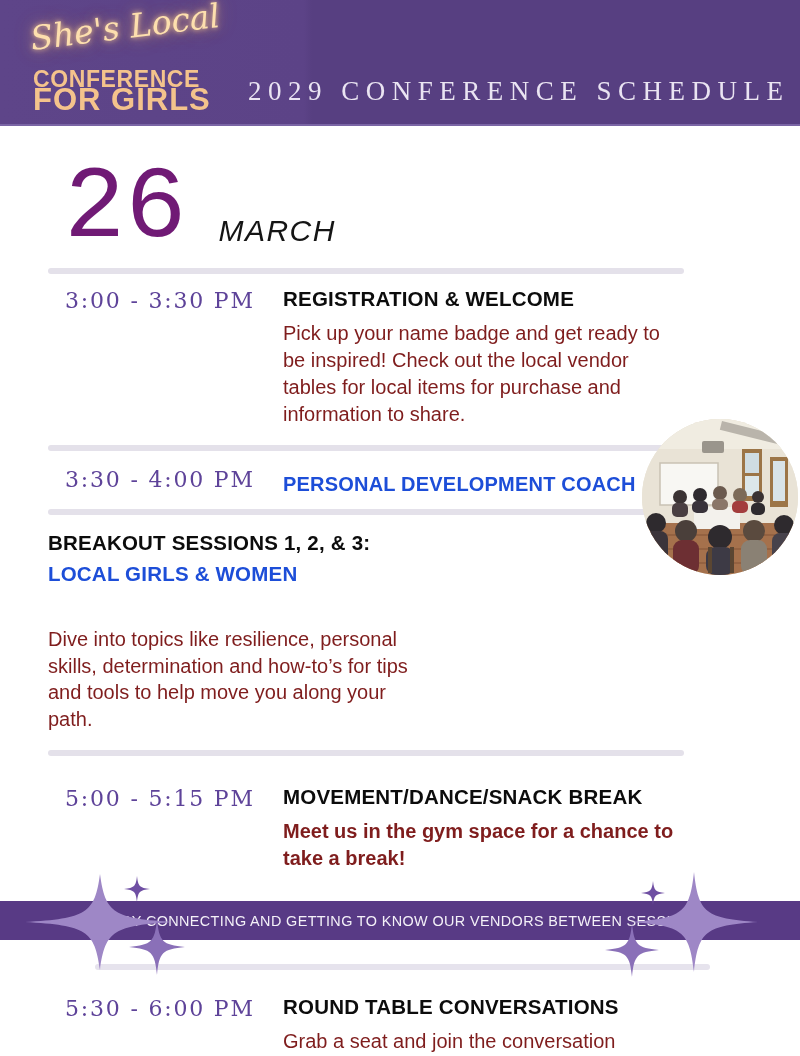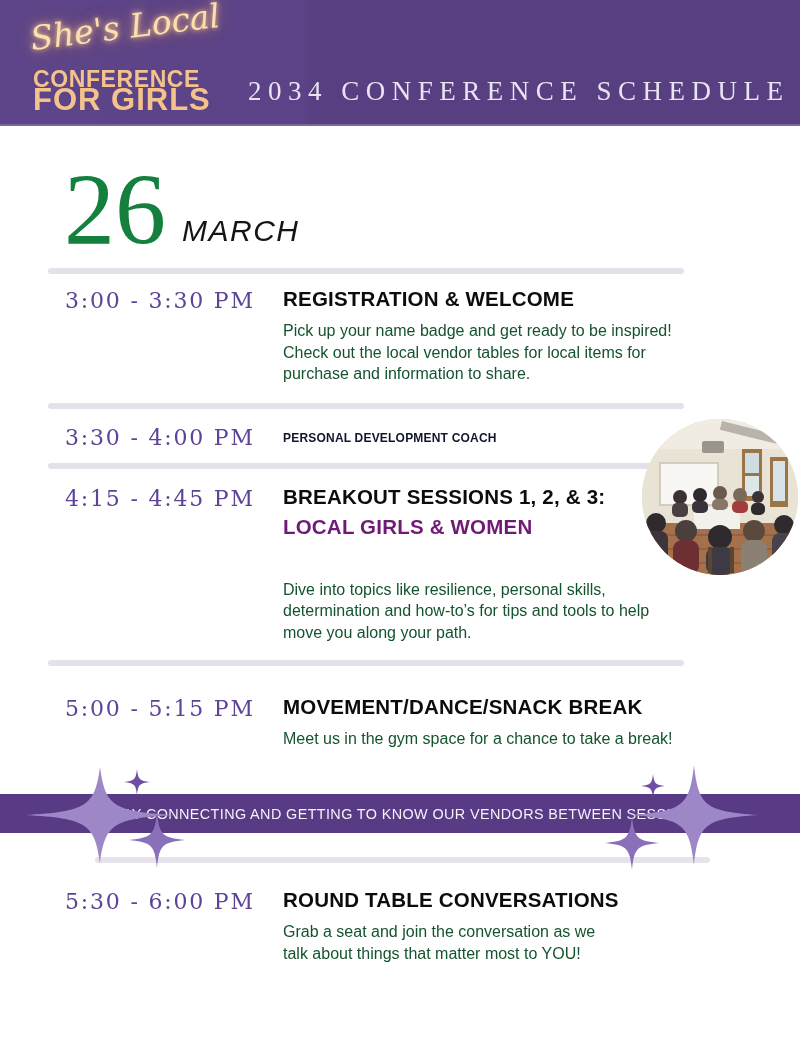--- a/index.html
+++ b/index.html
@@ -43,26 +43,26 @@
     font-family: "Liberation Serif", serif;
     font-size: 27px; letter-spacing: 6.5px; color: #eae4f2; white-space: nowrap;
   }
 
   
   .date-block {
     display: flex; align-items: flex-end;
     padding: 22px 0 0 64px; height: 126px;
   }
   .date-day {
-    font-family: Liberation Serif, serif;
-    font-size: 102px; line-height: 0.82; color: #15803d;
+    font-family: Liberation Mono, monospace;
+    font-size: 102px; line-height: 0.82; color: #701a75;
   }
   .date-month {
     font-style: italic; font-size: 30px; letter-spacing: 1.5px;
-    color: #151515; margin: 0 0 4px 16px; text-align: center;
+    color: #151515; margin: 0 0 4px 32px; text-align: center;
   }
 
   
   .main { padding: 0 116px 0 48px; }
   .divider { height: 6px; background: #e4e1ea; border-radius: 3px; }
   .d1 { margin-top: 16px; }
   .d2 { margin-top: 18px; }
   .d3 { margin-top: 13px; }
   .d4 { margin-top: 17px; }
 
@@ -77,34 +77,34 @@
     font-family: "DejaVu Serif", serif;
     font-size: 22px; letter-spacing: 1.8px; color: #5e4399;
     padding-top: 1px; white-space: nowrap;
   }
   .content { flex: 1; }
   .item-title {
     font-size: 20.5px; font-weight: 700; color: #0c0c0c;
     letter-spacing: 0.2px; line-height: 1.18;
   }
   .item-title2 {
-    font-size: 20.5px; font-weight: 700; color: #701a75;
+    font-size: 20.5px; font-weight: 700; color: #1d4ed8;
     letter-spacing: 0.2px; line-height: 1.18; margin-top: 6px;
   }
   .item-subtitle {
-    font-size: 12px; font-weight: 700; color: #0f172a;
+    font-size: 20px; font-weight: 700; color: #1d4ed8;
     letter-spacing: 0.2px; margin-top: 7px;
   }
   .item-desc {
-    font-size: 16px; color: #14532d; line-height: 1.34; margin-top: 9px;
+    font-size: 20px; color: #7f1d1d; line-height: 1.34; margin-top: 9px;
   }
   .w460 { max-width: 462px; }
   .w345 { max-width: 348px; }
   .w370 { max-width: 372px; margin-top: 40px; }
-  .w520 { max-width: 520px; }
+  .w520 { max-width: 520px; font-weight: bold; }
   .w335 { max-width: 338px; }
 
   
   .photo-circle {
     position: absolute; left: 642px; top: 419px;
     width: 156px; height: 156px; border-radius: 50%;
     overflow: hidden; background: #e9e3d6;
   }
 
   
@@ -128,21 +128,21 @@
 <body>
 
 <div class="page">
 
   <div class="header">
     <div class="logo">
       <div class="logo-script">She's Local</div>
       <div class="logo-line1">CONFERENCE</div>
       <div class="logo-line2">FOR GIRLS</div>
     </div>
-    <div class="header-title">2034 CONFERENCE SCHEDULE</div>
+    <div class="header-title">2029 CONFERENCE SCHEDULE</div>
   </div>
 
   <div class="date-block">
     <div class="date-day">26</div>
     <div class="date-month">MARCH</div>
   </div>
 
   <div class="main">
     <div class="divider d1"></div>
 
@@ -159,21 +159,20 @@
     <div class="row r2">
       <div class="time">3:30 - 4:00 PM</div>
       <div class="content">
         <div class="item-subtitle">PERSONAL DEVELOPMENT COACH</div>
       </div>
     </div>
 
     <div class="divider d3"></div>
 
     <div class="row r3">
-      <div class="time">4:15 - 4:45 PM</div>
       <div class="content">
         <div class="item-title">BREAKOUT SESSIONS 1, 2, &amp; 3:</div>
         <div class="item-title2">LOCAL GIRLS &amp; WOMEN</div>
         <div class="item-desc w370">Dive into topics like resilience, personal skills, determination and how-to’s for tips and tools to help move you along your path.</div>
       </div>
     </div>
 
     <div class="divider d4"></div>
 
     <div class="row r4">

